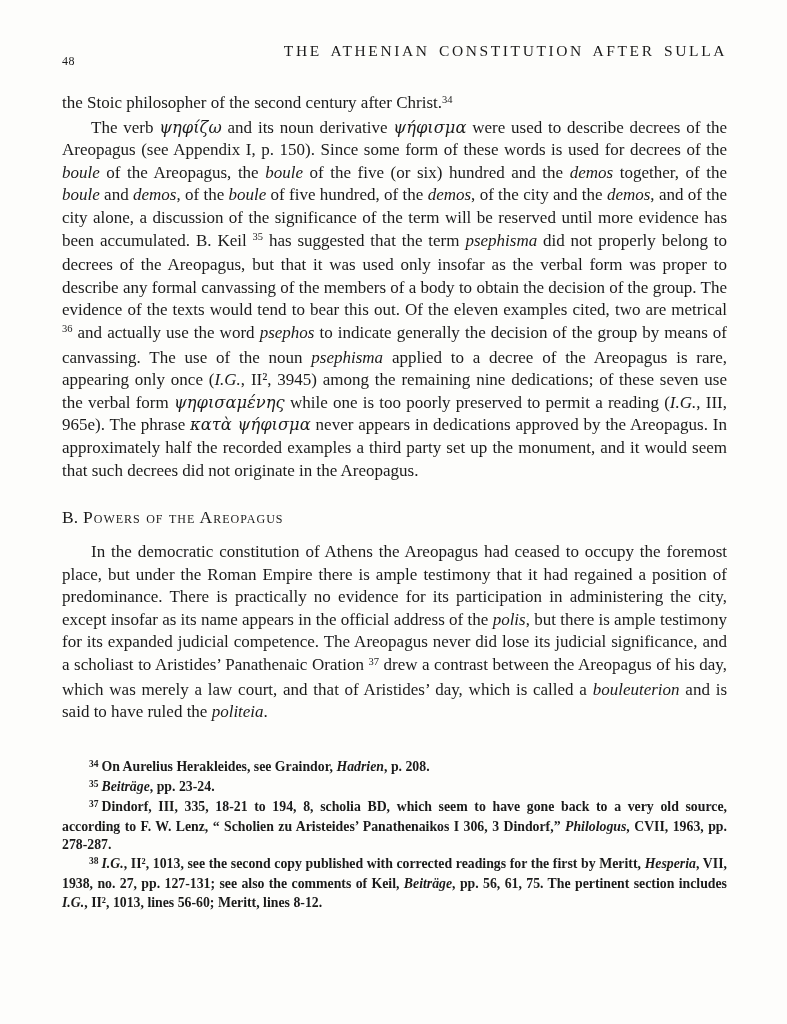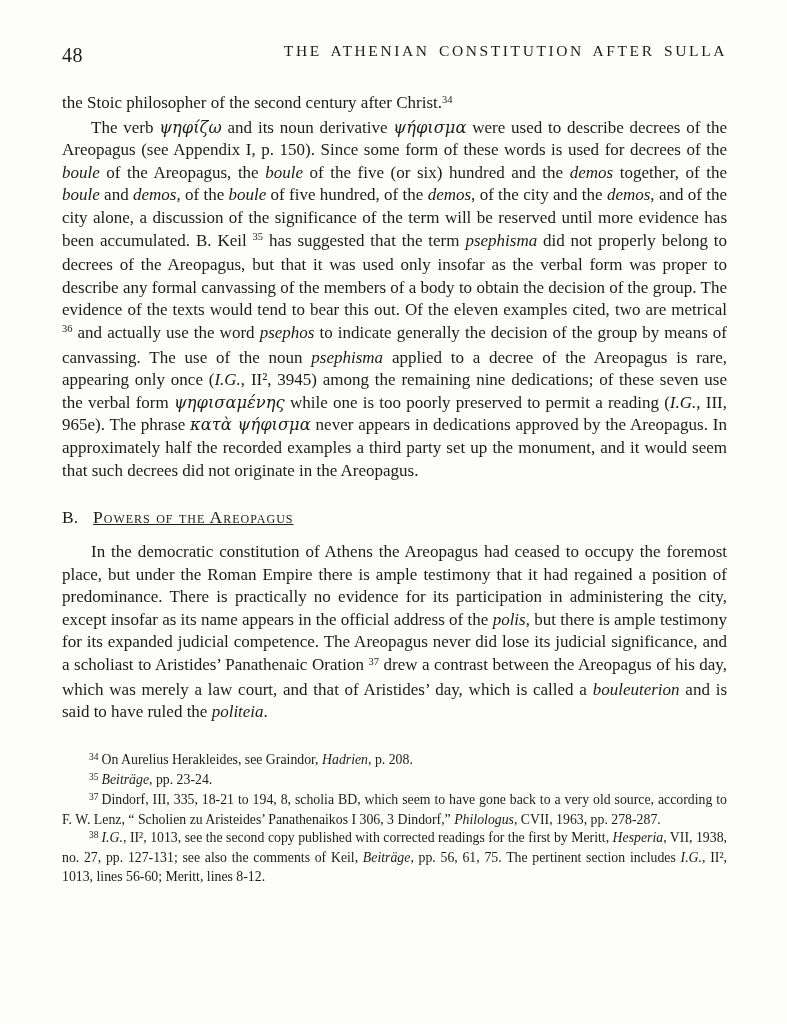--- a/index.html
+++ b/index.html
@@ -16,22 +16,22 @@
     font-family: "Liberation Serif", "DejaVu Serif", serif;
     padding: 42px 60px 0 62px;
     -webkit-font-smoothing: antialiased;
   }
   .page-header {
     position: relative;
     height: 24px;
     margin-bottom: 26px;
   }
   .page-number {
-    position: absolute; left: 0; top: 2px;
-    font-size: 20px; letter-spacing: 0.5px;
+    position: absolute; left: 0; top: 12px;
+    font-size: 12px; letter-spacing: 0.5px;
   }
   .running-head {
     text-align: right;
     font-size: 15.5px;
     letter-spacing: 2.6px;
     word-spacing: 3px;
   }
   .body-text p.para {
     margin: 0;
     font-size: 17px;
@@ -40,37 +40,37 @@
   }
   .body-text p.para.indent { text-indent: 29px; }
   .body-text p.heading {
     margin: 25px 0 13px 0;
     font-size: 17.5px;
     text-align: left;
   }
   .heading .sc {
     font-variant: small-caps;
     letter-spacing: 1px;
-    margin-left: 15px;
-    text-decoration: underline;
+    margin-left: 5px;
   }
   .it { font-style: italic; }
   .gk {
     font-style: italic;
     font-family: "DejaVu Serif", serif;
     font-size: 0.96em;
   }
   .sup {
     font-size: 10.5px;
     position: relative;
     top: -5.5px;
     letter-spacing: 0;
   }
   .footnotes {
-    margin-top: 27px;
+    margin-top: 34px;
+    font-weight: bold;
   }
   .footnotes p.footnote {
     margin: 0;
     font-size: 13.8px;
     line-height: 18.9px;
     text-align: justify;
     text-indent: 27px;
   }
   .footnotes .sup {
     font-size: 9.5px;

